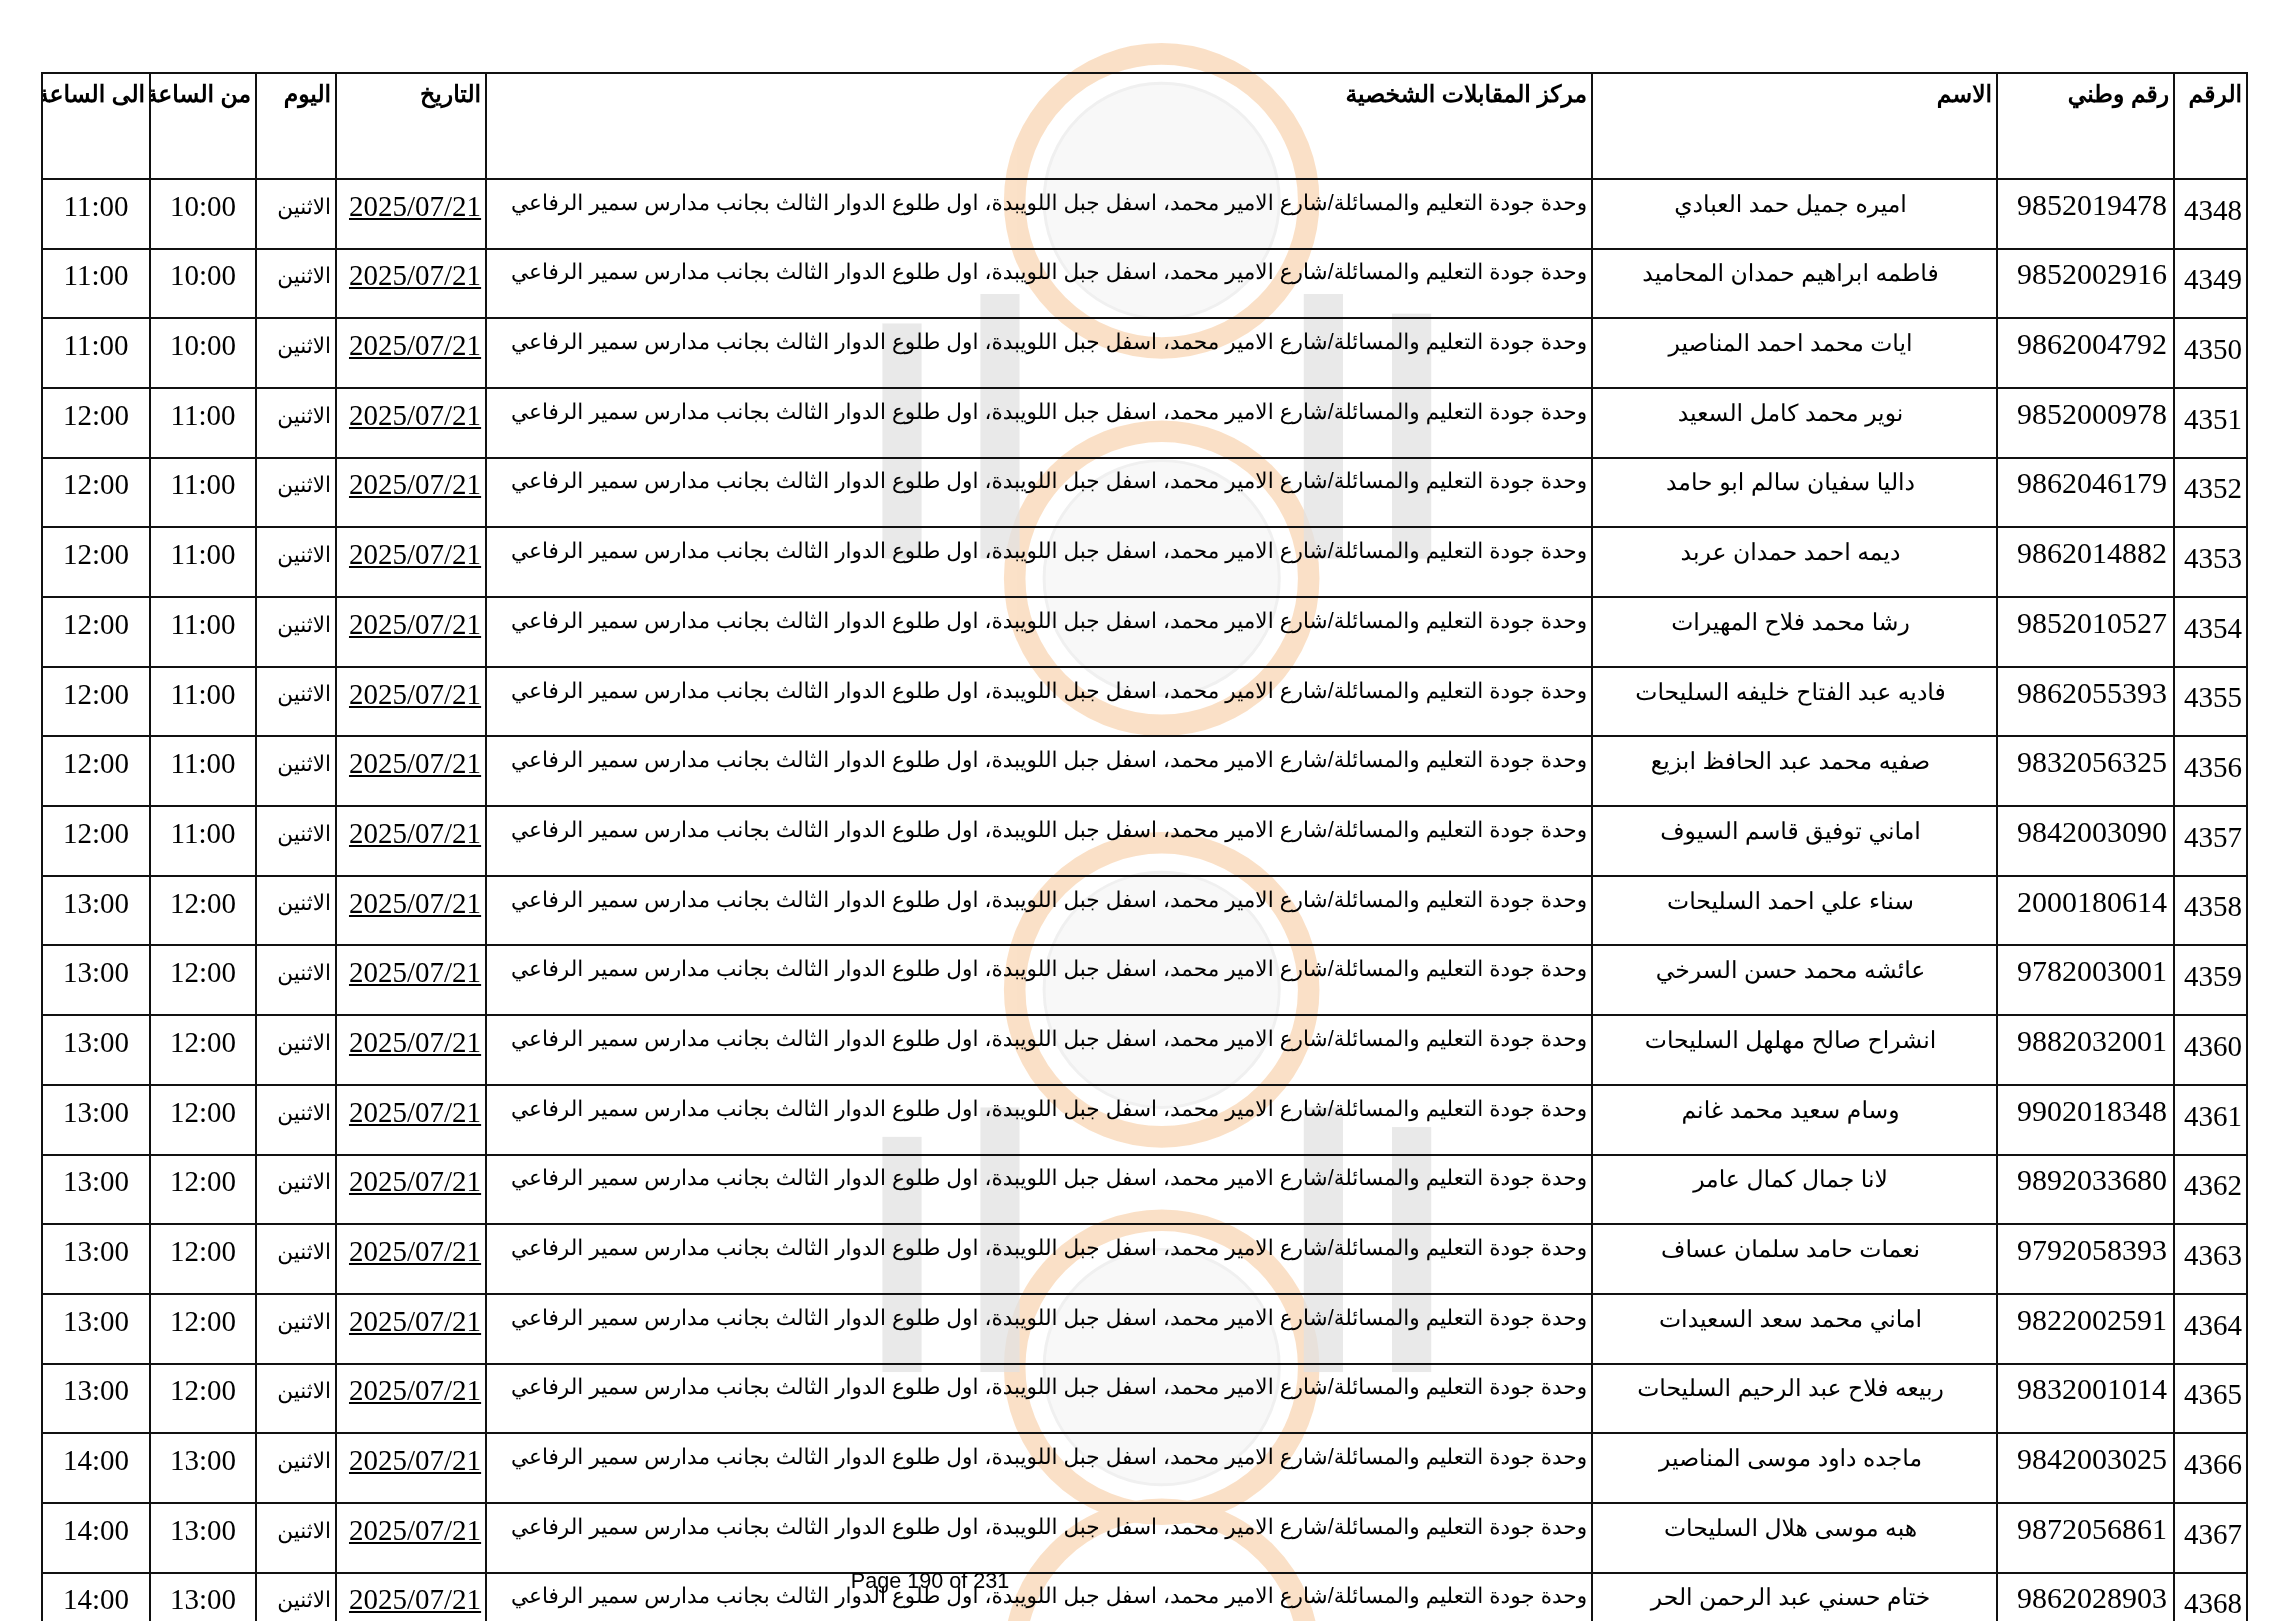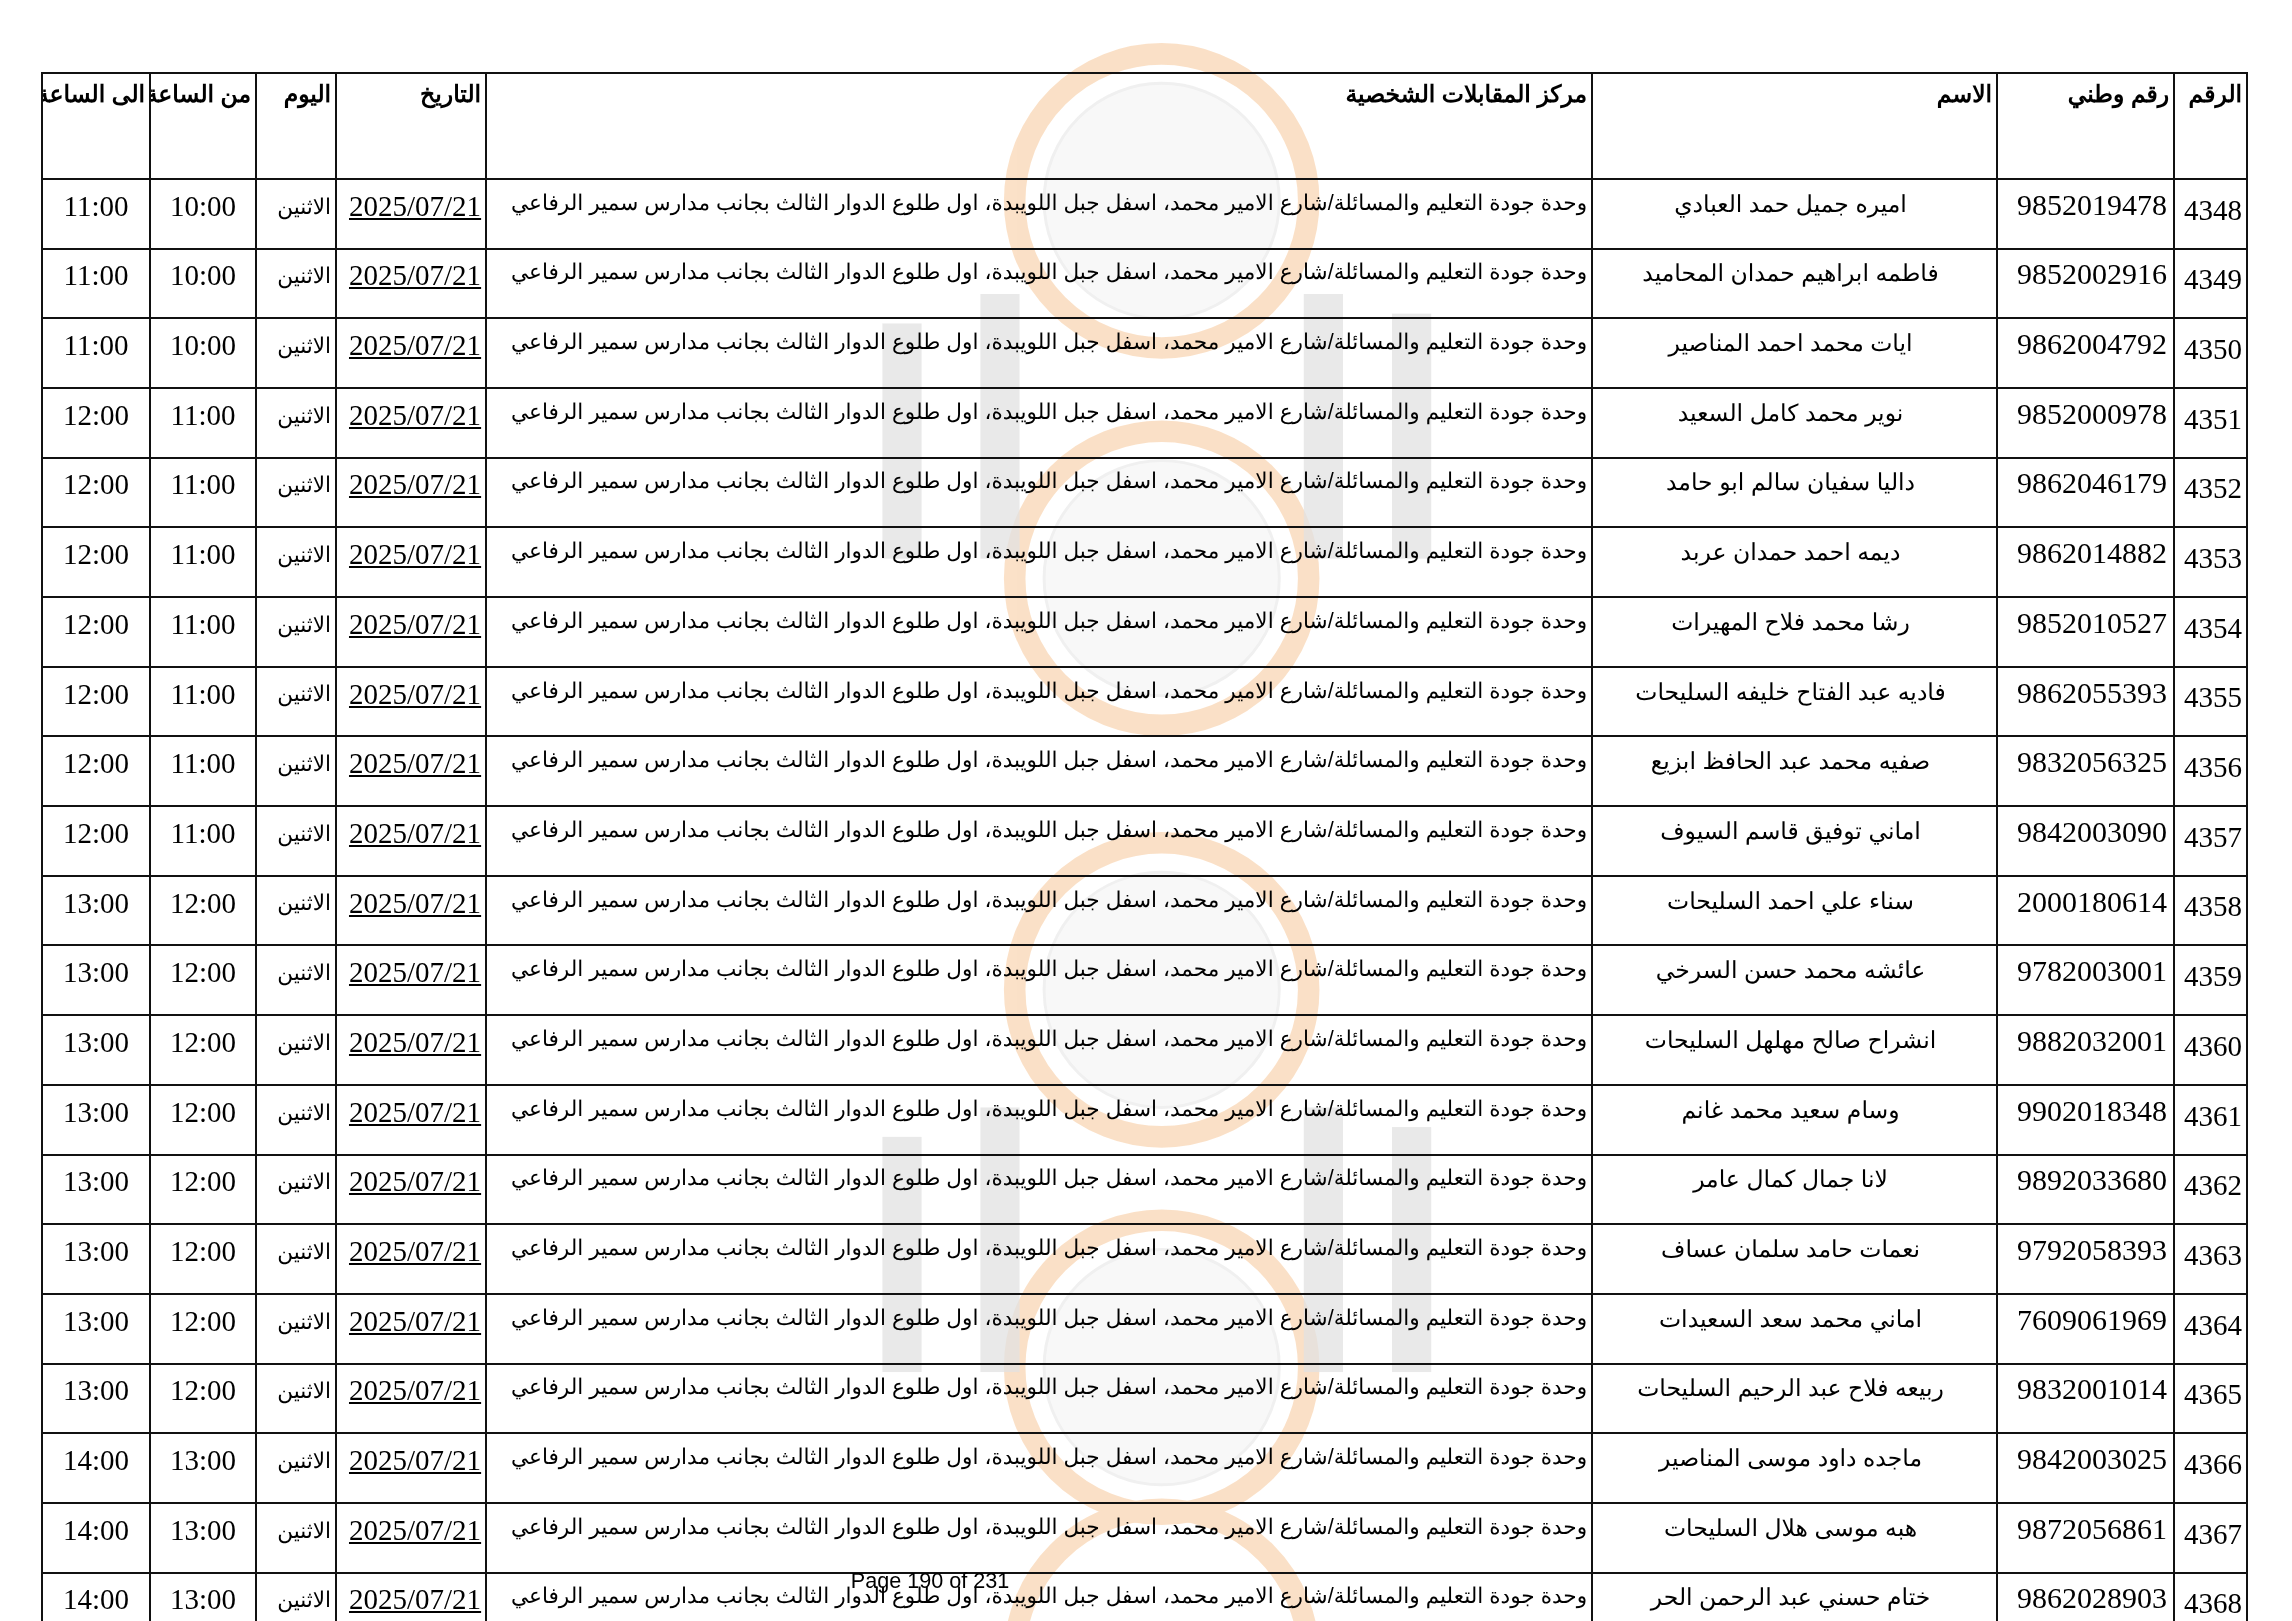--- a/index.html
+++ b/index.html
@@ -226,21 +226,21 @@
           <td class="c-id">9792058393</td>
           <td class="c-name">نعمات حامد سلمان عساف</td>
           <td class="c-center">وحدة جودة التعليم والمسائلة/شارع الامير محمد، اسفل جبل اللويبدة، اول طلوع الدوار الثالث بجانب مدارس سمير الرفاعي</td>
           <td class="c-date">2025/07/21</td>
           <td class="c-day">الاثنين</td>
           <td class="c-time">12:00</td>
           <td class="c-time">13:00</td>
         </tr>
         <tr>
           <td class="c-num">4364</td>
-          <td class="c-id">7609061969</td>
+          <td class="c-id">9822002591</td>
           <td class="c-name">اماني محمد سعد السعيدات</td>
           <td class="c-center">وحدة جودة التعليم والمسائلة/شارع الامير محمد، اسفل جبل اللويبدة، اول طلوع الدوار الثالث بجانب مدارس سمير الرفاعي</td>
           <td class="c-date">2025/07/21</td>
           <td class="c-day">الاثنين</td>
           <td class="c-time">12:00</td>
           <td class="c-time">13:00</td>
         </tr>
         <tr>
           <td class="c-num">4365</td>
           <td class="c-id">9832001014</td>

